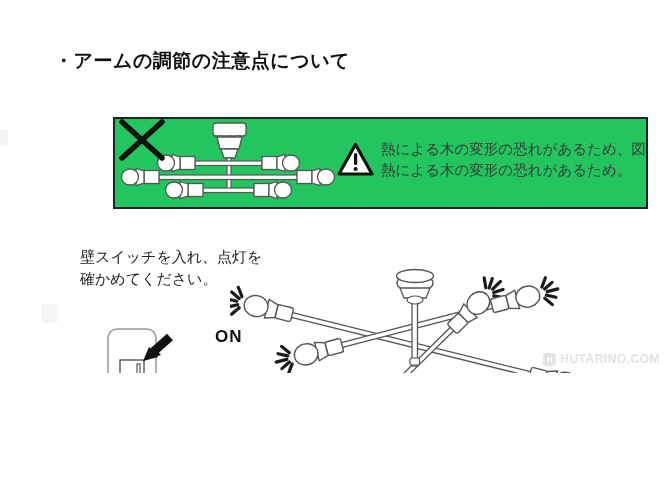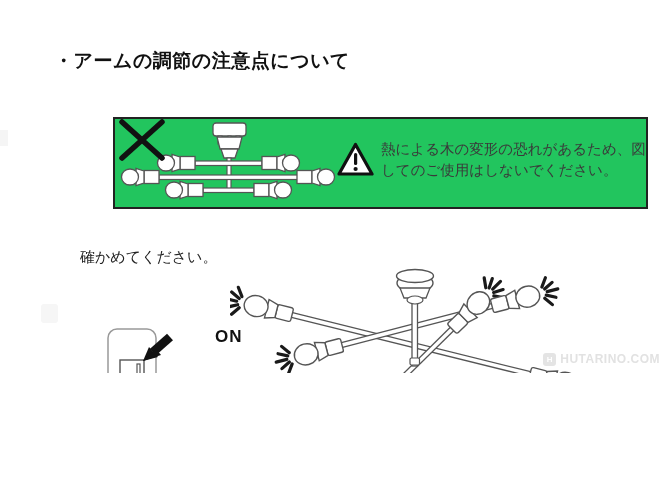--- a/index.html
+++ b/index.html
@@ -110,26 +110,27 @@
     </svg>
 
     <div class="warn-right">
       <svg class="warn-icon" width="37" height="35" viewBox="0 0 37 35">
         <polygon points="18.5,2.5 35,32 2,32" fill="#fff" stroke="#111" stroke-width="3.2" stroke-linejoin="round"></polygon>
         <rect x="17" y="11" width="3.2" height="12" rx="1.5" fill="#111"></rect>
         <circle cx="18.6" cy="27" r="2.1" fill="#111"></circle>
       </svg>
       <div class="warn-text">
         <div>熱による木の変形の恐れがあるため、図</div>
-        <div>してのご使用はしないでください。</div>
+        <div>熱による木の変形の恐れがあるため。</div>
       </div>
     </div>
   </div>
 
   <div class="instruction">
+    <div>壁スイッチを入れ、点灯を</div>
     <div>確かめてください。</div>
   </div>
 
   <svg class="switch-svg" width="112" height="108" viewBox="0 0 112 108">
     <rect x="8" y="11" width="48" height="84" rx="9" fill="#fff" stroke="#999" stroke-width="1.5"></rect>
     <rect x="20" y="42" width="24" height="18" fill="#fff" stroke="#555" stroke-width="1.4"></rect>
     <rect x="37" y="46" width="3" height="10" fill="#fff" stroke="#555" stroke-width="1.2"></rect>
     <g>
       <line x1="70" y1="19" x2="53" y2="34" stroke="#111" stroke-width="9"></line>
       <polygon points="43,43 49,29 58,39" fill="#111"></polygon>

